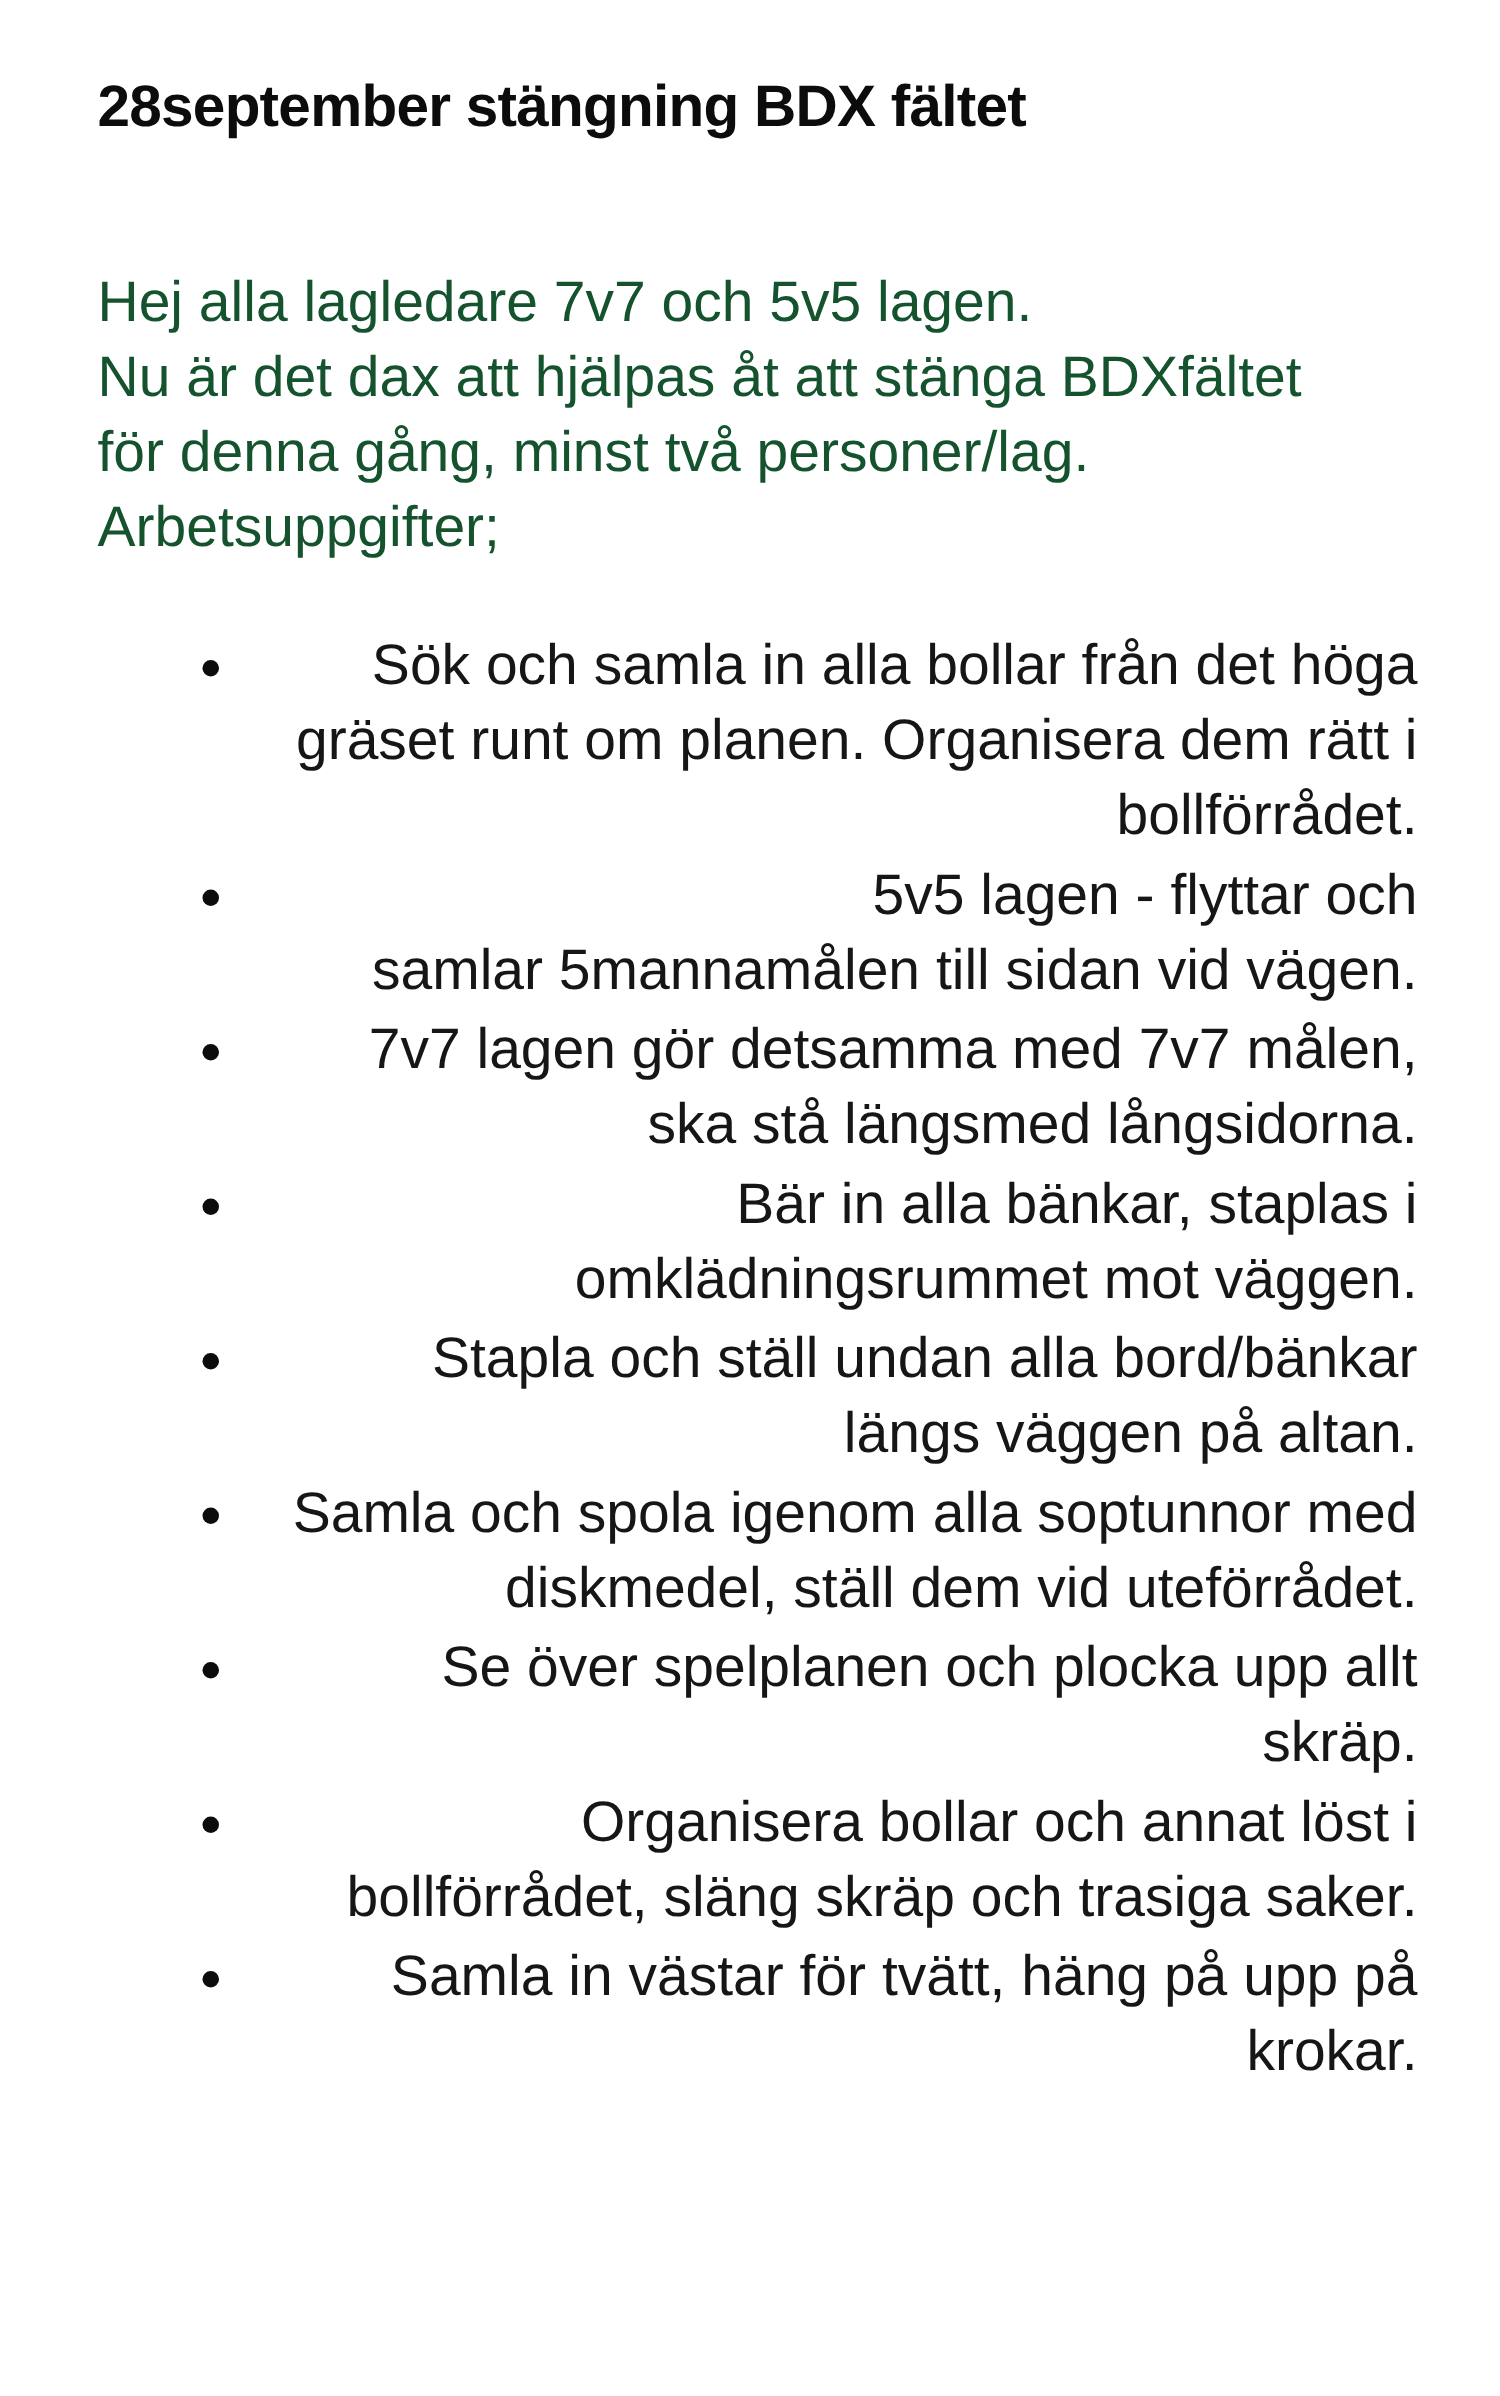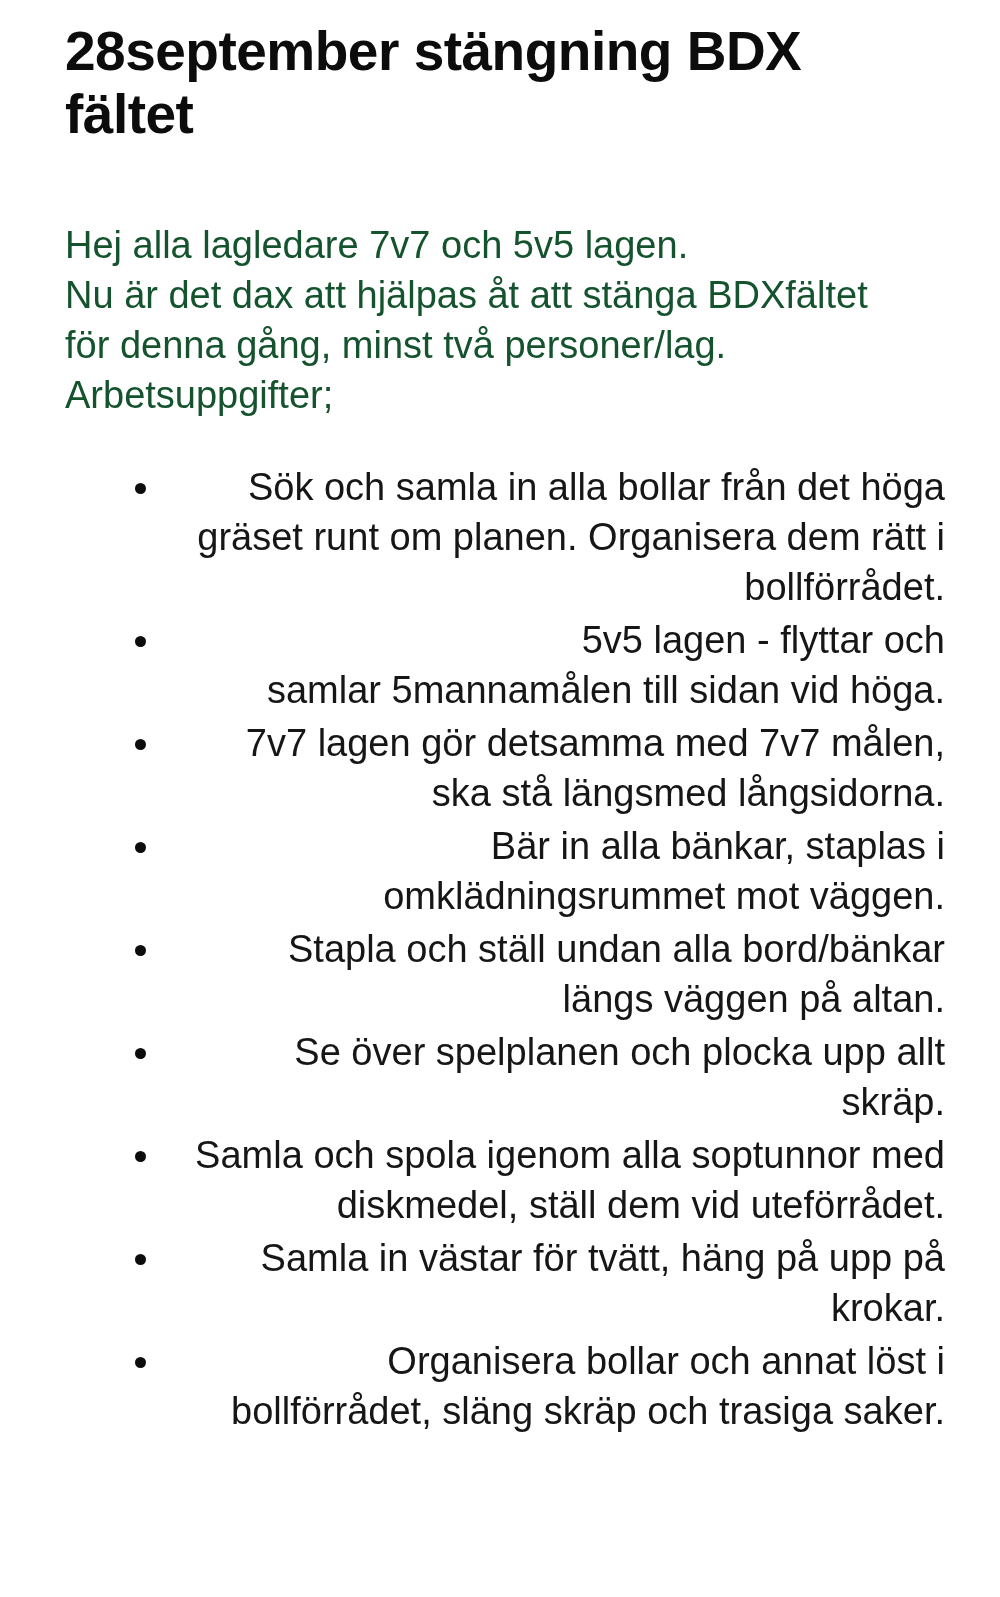--- a/index.html
+++ b/index.html
@@ -14,22 +14,22 @@
     overflow: hidden;
     font-family: "Liberation Sans", "DejaVu Sans", sans-serif;
   }
   .page {
     width: 1000px;
     height: 1597px;
     padding: 0 55px 0 65px;
     background: #ffffff;
   }
   h1.title {
-    margin: 20px 0 0 0;
-    font-size: 55px;
+    margin: 40px 0 0 0;
+    font-size: 39px;
     line-height: 63px;
     font-weight: 700;
     letter-spacing: -0.5px;
     color: #0c0c0c;
     max-width: 870px;
   }
   p.intro {
     margin: 74px 0 0 0;
     font-size: 38px;
     line-height: 50px;
@@ -81,52 +81,52 @@
   <ul class="tasks">
     <li>
       <span class="dot"></span>
       <span class="task-text">Sök och samla in alla bollar från det höga
 gräset runt om planen. Organisera dem rätt i
 bollförrådet.</span>
     </li>
     <li>
       <span class="dot"></span>
       <span class="task-text">5v5 lagen - flyttar och
-samlar 5mannamålen till sidan vid höga.</span>
+samlar 5mannamålen till sidan vid vägen.</span>
     </li>
     <li>
       <span class="dot"></span>
       <span class="task-text">7v7 lagen gör detsamma med 7v7 målen,
 ska stå längsmed långsidorna.</span>
     </li>
     <li>
       <span class="dot"></span>
       <span class="task-text">Bär in alla bänkar, staplas i
 omklädningsrummet mot väggen.</span>
     </li>
     <li>
       <span class="dot"></span>
       <span class="task-text">Stapla och ställ undan alla bord/bänkar
 längs väggen på altan.</span>
     </li>
     <li>
       <span class="dot"></span>
+      <span class="task-text">Samla och spola igenom alla soptunnor med
+diskmedel, ställ dem vid uteförrådet.</span>
+    </li>
+    <li>
+      <span class="dot"></span>
       <span class="task-text">Se över spelplanen och plocka upp allt
 skräp.</span>
     </li>
     <li>
       <span class="dot"></span>
-      <span class="task-text">Samla och spola igenom alla soptunnor med
-diskmedel, ställ dem vid uteförrådet.</span>
+      <span class="task-text">Organisera bollar och annat löst i
+bollförrådet, släng skräp och trasiga saker.</span>
     </li>
     <li>
       <span class="dot"></span>
       <span class="task-text">Samla in västar för tvätt, häng på upp på
 krokar.</span>
     </li>
-    <li>
-      <span class="dot"></span>
-      <span class="task-text">Organisera bollar och annat löst i
-bollförrådet, släng skräp och trasiga saker.</span>
-    </li>
   </ul>
 
 </div>
 
 </body></html>

